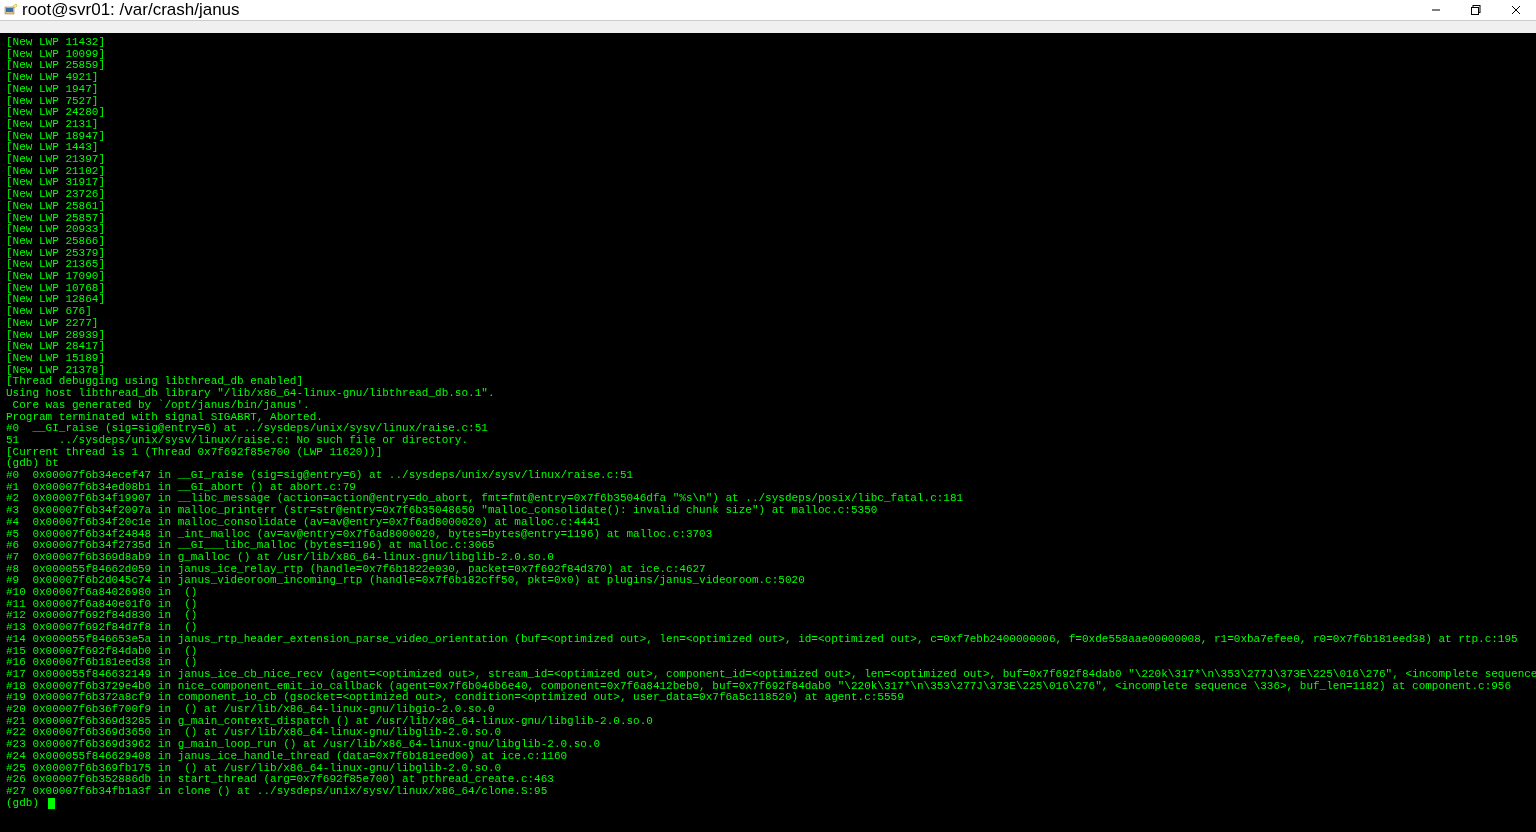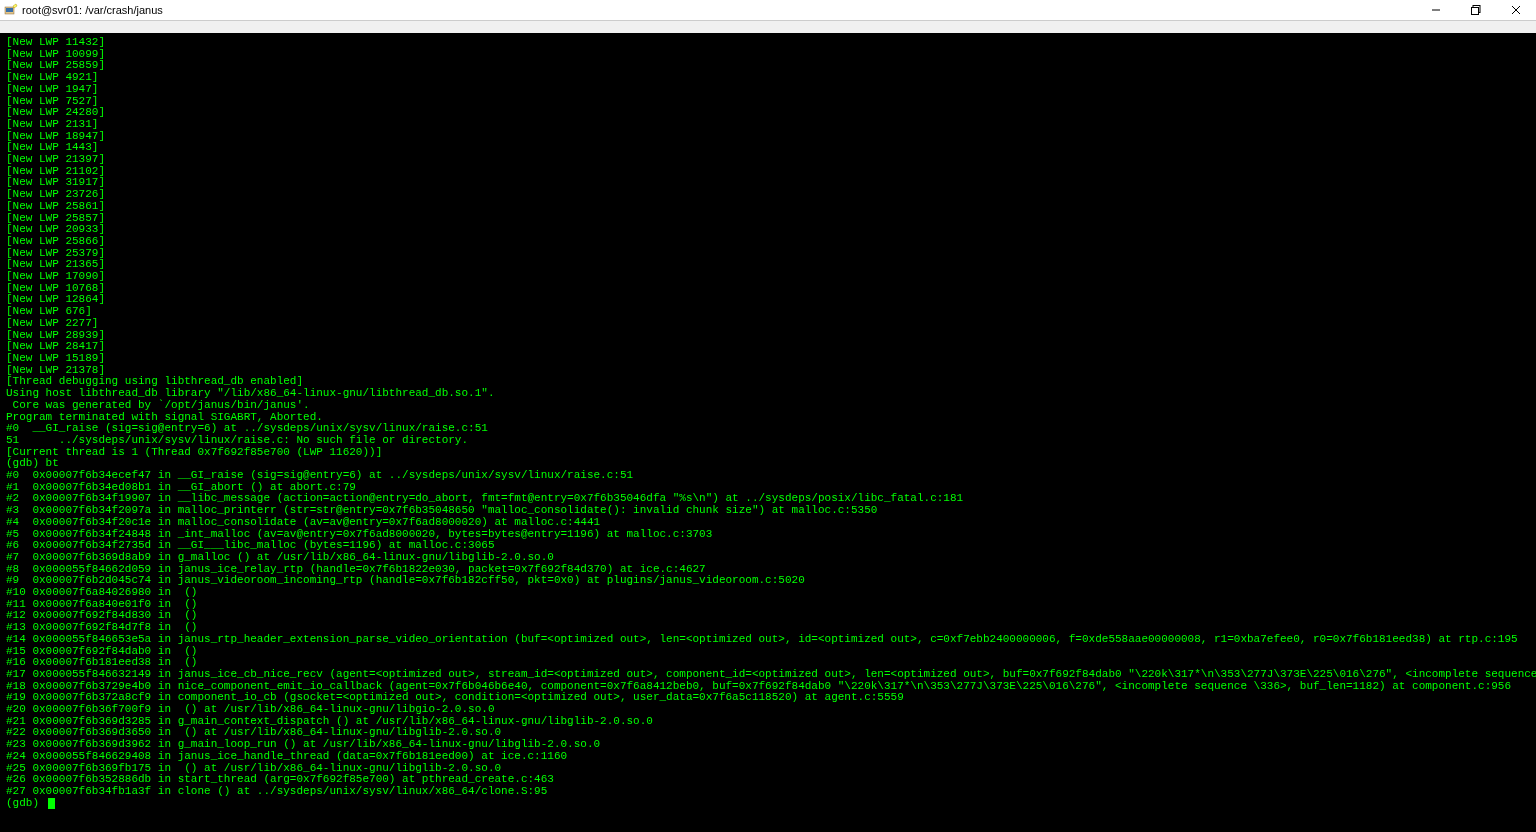--- a/index.html
+++ b/index.html
@@ -11,21 +11,21 @@
     font-family: Arial, sans-serif;
     background: #f0f0f0;
   }
   .titlebar {
     height: 20px;
     background: #ffffff;
     display: flex;
     align-items: center;
     justify-content: space-between;
     border-bottom: 1px solid #ccc;
-    font-size: 11px;
+    font-size: 17px;
     user-select: none;
   }
   .titlebar-left {
     display: flex;
     align-items: center;
     gap: 4px;
     padding-left: 4px;
   }
   .titlebar-icon {
     width: 14px;

